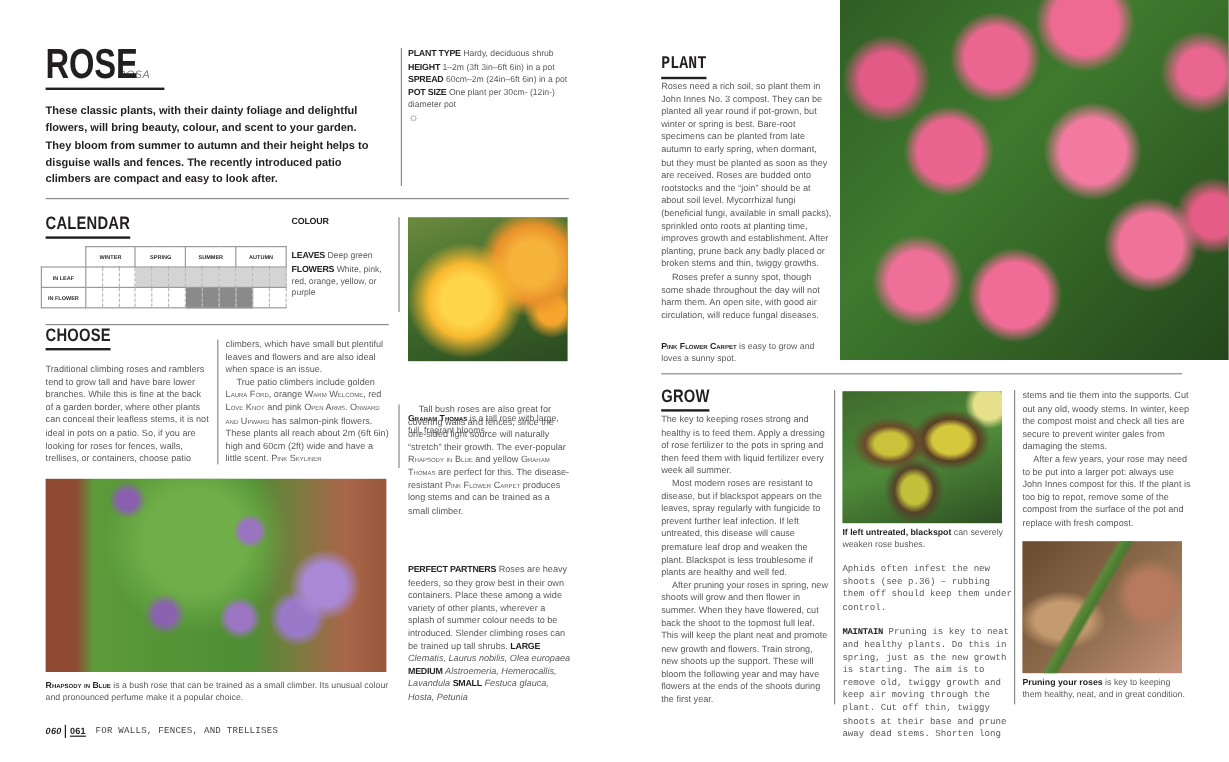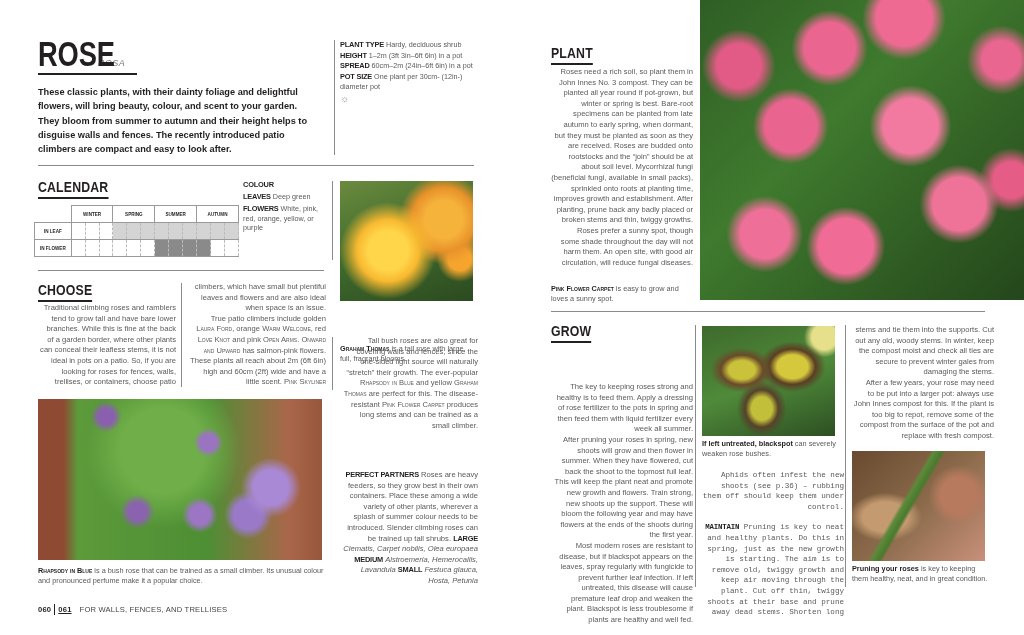--- a/index.html
+++ b/index.html
@@ -1,20 +1,20 @@
 <!DOCTYPE html>
 <html><head>
 <meta charset="utf-8">
 <style>
   * { box-sizing: border-box; margin: 0; padding: 0; }
   html, body { width: 1024px; height: 635px; overflow: hidden; background: #fff; }
   body { position: relative; font-family: "Liberation Sans", sans-serif; color: #555; }
   .abs { position: absolute; }
   .cond { font-family: "Liberation Sans Narrow", "Liberation Sans", sans-serif; font-weight: bold; letter-spacing: -0.2px; color: #231f20; }
-  .body-txt { font-size: 7.6px; line-height: 10.6px; color: #5a5a5a; text-align: right; }
+  .body-txt { font-size: 7.6px; line-height: 10.6px; color: #5a5a5a; }
   .body-txt p { text-indent: 0; }
   .body-txt p.ind { text-indent: 9px; }
   .sc { font-variant: small-caps; }
   .label-b { font-weight: bold; color: #231f20; font-size: 7.4px; letter-spacing: -0.2px; }
   .caption { font-size: 7.3px; line-height: 10px; color: #5a5a5a; }
   .caption b { color: #231f20; }
   .section-head { font-size: 15px; font-weight: bold; color: #231f20; letter-spacing: 0.2px; transform: scaleX(0.82); transform-origin: left; padding-bottom: 2px; border-bottom: 2px solid #231f20; display: inline-block; }
   .hr { position: absolute; height: 1px; background: #8a8a8a; }
   .vr { position: absolute; width: 1px; background: #8a8a8a; }
   .photo { position: absolute; overflow: hidden; }
@@ -89,90 +89,90 @@
         <td class="m flower"></td>
         <td class="m flower"></td>
     <td class="m flower"></td>
         <td class="m"></td>
         <td class="m"></td>
   </tr>
 </tbody>
   </table>
 
 <div class="abs" style="left:243px; top:180px; width:80px; font-size:7.2px; line-height:9.6px; color:#5a5a5a;">
-  <div class="label-b" style="margin-bottom:2px;">COLOUR</div>
+  <div class="label-b" style="margin-bottom:18px;">COLOUR</div>
   <div style="margin-bottom:3px;"><span class="label-b">LEAVES</span> <span>Deep green</span></div>
   <div><span class="label-b">FLOWERS</span> <span>White, pink, red, orange, yellow, or purple</span></div>
 </div>
 
 <div class="hr" style="left:38px; top:270px; width:286px;"></div>
 
 <div class="photo" style="left:340px; top:181px; width:133px; height:120px; background: radial-gradient(circle at 36% 58%, #ffd54a 0 18%, #f8b930 28%, transparent 44%), radial-gradient(circle at 78% 32%, #f6b33b 0 14%, #e8922a 24%, transparent 34%), radial-gradient(circle at 90% 65%, #f5a52d 0 8%, transparent 16%), linear-gradient(160deg, #6b8a3e, #3e6a2c 50%, #2c4a20);"></div>
 <div class="abs caption" style="left:340px; top:316px; width:135px;margin-top:28px;">
   <b class="sc">Graham Thomas</b><span> is a tall rose with large, full, fragrant blooms.</span>
 </div>
 <div class="vr" style="left:332px; top:181px; height:79px;"></div>
 
-<div class="abs" style="left:38px; top:281px;">
+<div class="abs" style="left:38px; top:271px;">
   <span class="section-head">CHOOSE</span>
 </div>
 <div class="abs body-txt" style="left:38px; top:303px; width:138px;">
   <p>Traditional climbing roses and ramblers tend to grow tall and have bare lower branches. While this is fine at the back of a garden border, where other plants can conceal their leafless stems, it is not ideal in pots on a patio. So, if you are looking for roses for fences, walls, trellises, or containers, choose patio</p>
 </div>
 <div class="vr" style="left:181px; top:283px; height:104px;"></div>
 <div class="abs body-txt" style="left:188px; top:282px; width:138px;">
   <p>climbers, which have small but plentiful leaves and flowers and are also ideal when space is an issue.</p>
   <p class="ind"><span>True patio climbers include golden </span><span class="sc">Laura Ford</span><span>, orange </span><span class="sc">Warm Welcome</span><span>, red </span><span class="sc">Love Knot</span><span> and pink </span><span class="sc">Open Arms</span><span>. </span><span class="sc">Onward and Upward</span><span> has salmon-pink flowers. These plants all reach about 2m (6ft 6in) high and 60cm (2ft) wide and have a little scent. </span><span class="sc">Pink Skyliner</span></p>
 </div>
 <div class="abs body-txt" style="left:340px; top:336px; width:138px;">
   <p class="ind"><span>Tall bush roses are also great for covering walls and fences, since the one-sided light source will naturally “stretch” their growth. The ever-popular </span><span class="sc">Rhapsody in Blue</span><span> and yellow </span><span class="sc">Graham Thomas</span><span> are perfect for this. The disease-resistant </span><span class="sc">Pink Flower Carpet</span><span> produces long stems and can be trained as a small climber.</span></p>
 </div>
 <div class="vr" style="left:332px; top:337px; height:53px;"></div>
 
 <div class="abs body-txt" style="left:340px; top:470px; width:138px;">
   <span class="label-b">PERFECT PARTNERS</span> <span>Roses are heavy feeders, so they grow best in their own containers. Place these among a wide variety of other plants, wherever a splash of summer colour needs to be introduced. Slender climbing roses can be trained up tall shrubs.</span>
-  <span class="label-b">LARGE</span> <i>Clematis, Carpet nobilis, Olea europaea</i>
+  <span class="label-b">LARGE</span> <i>Clematis, Laurus nobilis, Olea europaea</i>
   <span class="label-b">MEDIUM</span> <i>Alstroemeria, Hemerocallis, Lavandula</i>
   <span class="label-b">SMALL</span> <i>Festuca glauca, Hosta, Petunia</i>
 </div>
 
 <div class="photo" style="left:38px; top:399px; width:284px; height:161px; background: radial-gradient(circle at 82% 55%, #a989d6 0 7%, transparent 12%), radial-gradient(circle at 74% 72%, #9a7ac8 0 6%, transparent 10%), radial-gradient(circle at 57% 72%, #9c76c4 0 5%, transparent 9%), radial-gradient(circle at 35% 70%, #8a62b0 0 4%, transparent 8%), radial-gradient(circle at 24% 11%, #8a5fb0 0 3%, transparent 6%), radial-gradient(circle at 60% 27%, #9a74c0 0 4%, transparent 7%), radial-gradient(circle at 44% 32%, #6fae48 0 22%, transparent 40%), linear-gradient(90deg, #8e4a32 0 9%, #5c9a3a 14%, #4e8e34 60%, #a9664a 88%, #97573c 100%);"></div>
 <div class="abs caption" style="left:38px; top:566px; width:290px;">
   <b class="sc">Rhapsody in Blue</b><span> is a bush rose that can be trained as a small climber. Its unusual colour and pronounced perfume make it a popular choice.</span>
 </div>
 
 <div class="abs" style="left:38px; top:604px; font-size:7.6px; color:#231f20; display:flex; align-items:center; letter-spacing:0.2px;">
-  <span style="font-weight:bold;">060</span>
+  <span style="font-weight:bold;font-style:italic;">060</span>
   <span style="display:inline-block; width:1px; height:11px; background:#231f20; margin:0 3px;"></span>
   <span style="font-weight:bold;text-decoration:underline;">061</span>
-  <span style="margin-left:8px; color:#444;">FOR WALLS, FENCES, AND TRELLISES</span>
+  <span style="margin-left:8px; color:#444;font-family:Liberation Mono, monospace;">FOR WALLS, FENCES, AND TRELLISES</span>
 </div>
 
-<div class="abs" style="left:551px; top:44px;">
+<div class="abs" style="left:551px; top:44px;font-family:Liberation Mono, monospace;">
   <span class="section-head">PLANT</span>
 </div>
 <div class="abs body-txt" style="left:551px; top:67px; width:142px;">
   <p>Roses need a rich soil, so plant them in John Innes No. 3 compost. They can be planted all year round if pot-grown, but winter or spring is best. Bare-root specimens can be planted from late autumn to early spring, when dormant, but they must be planted as soon as they are received. Roses are budded onto rootstocks and the “join” should be at about soil level. Mycorrhizal fungi (beneficial fungi, available in small packs), sprinkled onto roots at planting time, improves growth and establishment. After planting, prune back any badly placed or broken stems and thin, twiggy growths.</p>
   <p class="ind">Roses prefer a sunny spot, though some shade throughout the day will not harm them. An open site, with good air circulation, will reduce fungal diseases.</p>
 </div>
 <div class="abs caption" style="left:551px; top:284px; width:142px;">
   <b class="sc">Pink Flower Carpet</b><span> is easy to grow and loves a sunny spot.</span>
 </div>
 
 <div class="photo" style="left:700px; top:0; width:324px; height:300px; background: radial-gradient(circle at 45% 82%, #f06b95 0 9%, transparent 13%), radial-gradient(circle at 20% 78%, #ee6f98 0 7%, transparent 11%), radial-gradient(circle at 65% 42%, #f27aa0 0 10%, transparent 15%), radial-gradient(circle at 28% 42%, #e9648f 0 9%, transparent 13%), radial-gradient(circle at 80% 68%, #ef7399 0 8%, transparent 12%), radial-gradient(circle at 63% 6%, #ee6a93 0 8%, transparent 12%), radial-gradient(circle at 40% 16%, #ea6690 0 8%, transparent 12%), radial-gradient(circle at 12% 22%, #e25a86 0 6%, transparent 10%), radial-gradient(circle at 93% 20%, #e86690 0 5%, transparent 9%), radial-gradient(circle at 96% 60%, #e55c86 0 5%, transparent 9%), linear-gradient(135deg, #2f5e25, #3f7a2e 40%, #24461b);"></div>
 
 <div class="hr" style="left:551px; top:311px; width:434px;"></div>
 
 <div class="abs" style="left:551px; top:322px;">
   <span class="section-head">GROW</span>
 </div>
-<div class="abs body-txt" style="left:551px; top:345px; width:142px;margin-top:37px;">
+<div class="abs body-txt" style="left:551px; top:345px; width:142px;">
   <p>The key to keeping roses strong and healthy is to feed them. Apply a dressing of rose fertilizer to the pots in spring and then feed them with liquid fertilizer every week all summer.</p>
+  <p class="ind">Most modern roses are resistant to disease, but if blackspot appears on the leaves, spray regularly with fungicide to prevent further leaf infection. If left untreated, this disease will cause premature leaf drop and weaken the plant. Blackspot is less troublesome if plants are healthy and well fed.</p>
   <p class="ind">After pruning your roses in spring, new shoots will grow and then flower in summer. When they have flowered, cut back the shoot to the topmost full leaf. This will keep the plant neat and promote new growth and flowers. Train strong, new shoots up the support. These will bloom the following year and may have flowers at the ends of the shoots during the first year.</p>
-  <p class="ind">Most modern roses are resistant to disease, but if blackspot appears on the leaves, spray regularly with fungicide to prevent further leaf infection. If left untreated, this disease will cause premature leaf drop and weaken the plant. Blackspot is less troublesome if plants are healthy and well fed.</p>
 </div>
 <div class="vr" style="left:695px; top:325px; height:262px;"></div>
 
 <div class="photo" style="left:702px; top:326px; width:133px; height:110px; background: radial-gradient(ellipse at 30% 40%, #c9c23a 0 10%, #6a4a2a 16%, transparent 24%), radial-gradient(ellipse at 68% 37%, #d6c83c 0 12%, #5a3e24 18%, transparent 26%), radial-gradient(ellipse at 45% 75%, #c2c03a 0 10%, #55422a 16%, transparent 24%), radial-gradient(circle at 92% 10%, #e6e08a 0 8%, transparent 13%), linear-gradient(160deg, #3e6a2c, #4f8a3a 50%, #2d4f22);"></div>
 <div class="abs caption" style="left:702px; top:439px; width:138px;">
   <b>If left untreated, blackspot</b><span> can severely weaken rose bushes.</span>
 </div>
 <div class="abs body-txt" style="left:702px; top:470px; width:142px;font-family:Liberation Mono, monospace;">
   <p style="margin-bottom:10px;">Aphids often infest the new shoots (see p.36) – rubbing them off should keep them under control.</p>
   <p><span class="label-b">MAINTAIN</span> <span>Pruning is key to neat and healthy plants. Do this in spring, just as the new growth is starting. The aim is to remove old, twiggy growth and keep air moving through the plant. Cut off thin, twiggy shoots at their base and prune away dead stems. Shorten long</span></p>

